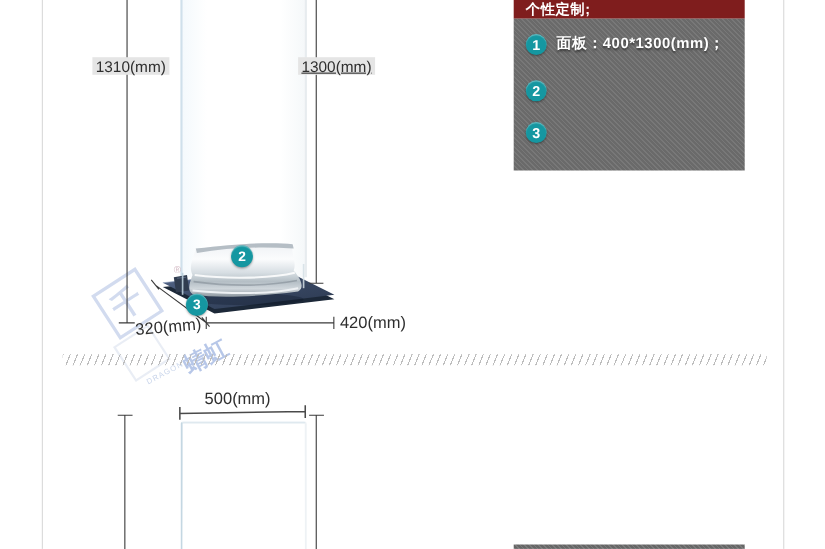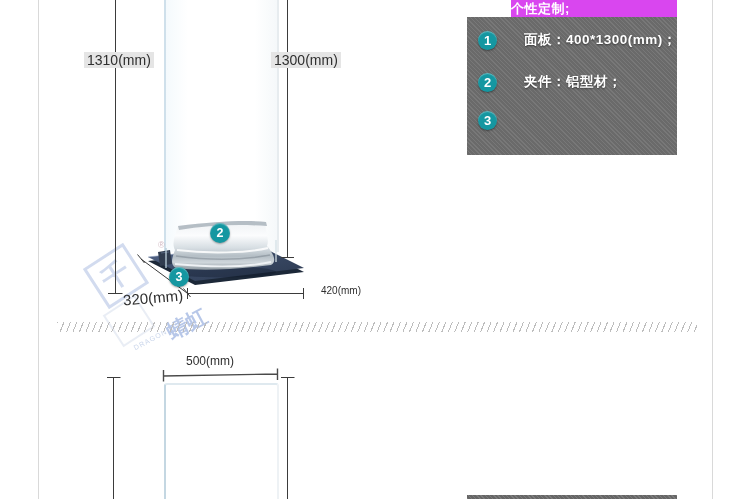--- a/index.html
+++ b/index.html
@@ -26,29 +26,29 @@
     box-shadow:0 1px 2px rgba(0,0,0,.35), inset 0 1px 1px rgba(255,255,255,.35);}
 
   
   .hatch-sep{position:absolute;left:57px;top:322px;width:640px;height:10px;
     background:repeating-linear-gradient(112deg,#bdbdbd 0 1px,rgba(0,0,0,0) 1px 6px);}
   .hatch-bar-bottom{position:absolute;left:467px;top:495px;width:210px;height:4px;
     background:repeating-linear-gradient(45deg,#7a7a7a 0 1px,#666 1px 3px);}
 
   
   .spec-panel{position:absolute;left:467px;top:0;width:210px;height:155px;}
-  .spec-header{height:17px;background:#d946ef;color:#fff;font-size:13px;font-weight:bold;
-    line-height:17px;letter-spacing:.5px;margin-left:44px;}
+  .spec-header{height:17px;background:#7f1d1d;color:#fff;font-size:13px;font-weight:bold;
+    line-height:17px;padding-left:11px;letter-spacing:.5px;}
   .spec-body{position:relative;height:138px;
     background:repeating-linear-gradient(45deg,#787878 0 1px,#6a6a6a 1px 3px);}
   .spec-item{position:absolute;left:0;width:100%;height:20px;display:flex;align-items:center;}
   .spec-num{width:19px;height:19px;margin-left:11px;border-radius:50%;background:#1597a1;color:#fff;
     font-size:13px;font-weight:bold;display:flex;align-items:center;justify-content:center;flex:none;
     box-shadow:0 1px 2px rgba(0,0,0,.4), inset 0 1px 1px rgba(255,255,255,.35);}
-  .spec-text{margin-left:27px;color:#fff;font-size:13.5px;font-weight:600;letter-spacing:.5px;
+  .spec-text{margin-left:9px;color:#fff;font-size:13.5px;font-weight:600;letter-spacing:.5px;
     text-shadow:0 1px 2px rgba(0,0,0,.5);white-space:nowrap;}
 
   
   .watermark{position:absolute;left:80px;top:236px;width:140px;height:118px;opacity:.55;pointer-events:none;}
   .wm-square{position:absolute;left:12px;top:16px;width:42px;height:42px;border:3px solid #aebfe2;
     transform:rotate(-33deg);display:flex;align-items:center;justify-content:center;}
   .wm-glyph{font-size:28px;font-weight:bold;color:#aebfe2;}
   .wm-square2{position:absolute;left:30px;top:66px;width:34px;height:34px;border:2px solid #bccadf;
     transform:rotate(-33deg);opacity:.6;}
   .wm-cn{position:absolute;left:86px;top:74px;font-size:21px;font-weight:bold;color:#7d9ad6;
@@ -130,42 +130,41 @@
       <path d="M113.5,377 V499 M107,377.5 H120.5"></path>
       <path d="M287.5,377 V499 M281,377.5 H294.5"></path>
     </g>
 
     <g stroke="#4a4a4a" stroke-width="1.4" fill="none">
       <path d="M163,376 L277,374 M163.5,370 V381.5 M277.5,368.5 V380"></path>
     </g>
   </svg>
 
   <span class="dim-label" style="left:84px;top:52px;">1310(mm)</span>
-  <span class="dim-label" style="left:271px;top:52px;">1300(mm)</span>
+  <span class="dim-label" style="left:271px;top:52px;text-decoration:underline;">1300(mm)</span>
   <span class="dim-label no-bg" style="left:120px;top:289px;font-size:15px;transform:rotate(-5deg);">320(mm)</span>
-  <span class="dim-label no-bg" style="left:318px;top:285px;font-size:10px;">420(mm)</span>
-  <span class="dim-label no-bg" style="left:183px;top:354px;font-size:12px;">500(mm)</span>
+  <span class="dim-label no-bg" style="left:306px;top:285px;font-size:15px;">420(mm)</span>
+  <span class="dim-label no-bg" style="left:183px;top:354px;font-size:15px;">500(mm)</span>
 
   <div class="badge" style="left:210px;top:223px;">2</div>
   <div class="badge" style="left:169px;top:267px;">3</div>
 
   <div class="hatch-sep"></div>
 
   <div class="glass-bottom"></div>
 
   <div class="spec-panel">
     <div class="spec-header">个性定制;</div>
     <div class="spec-body">
       <div class="spec-item" style="top:13px;">
         <span class="spec-num">1</span>
         <span class="spec-text">面板：400*1300(mm)；</span>
       </div>
       <div class="spec-item" style="top:55px;">
         <span class="spec-num">2</span>
-        <span class="spec-text">夹件：铝型材；</span>
       </div>
       <div class="spec-item" style="top:93px;">
         <span class="spec-num">3</span>
       </div>
     </div>
   </div>
 
   <div class="hatch-bar-bottom"></div>
 
 </div>

